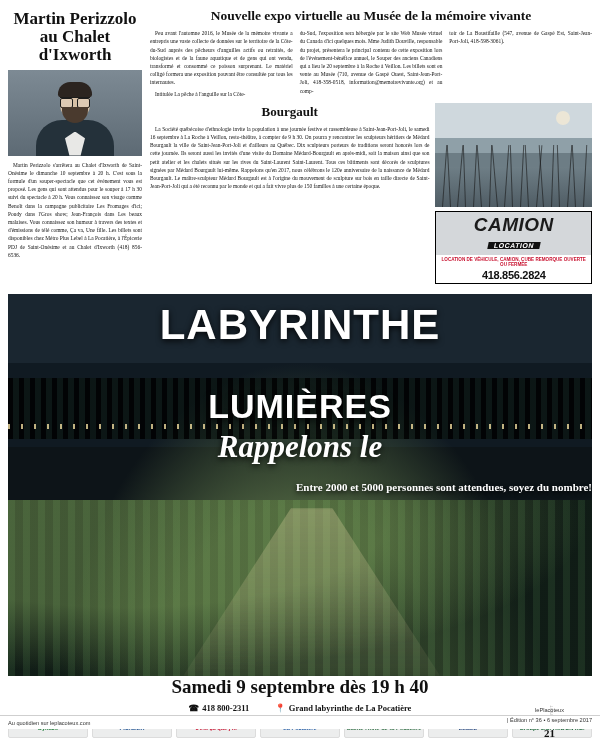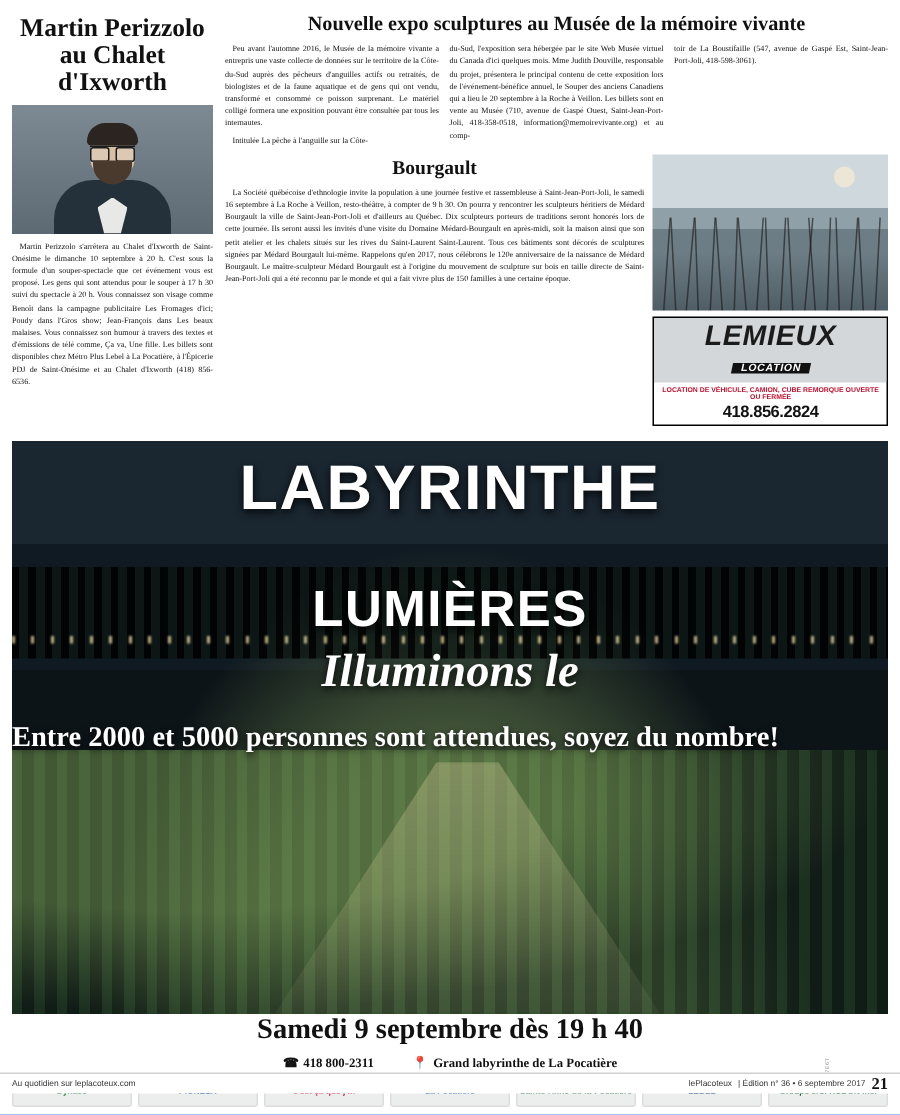--- a/index.html
+++ b/index.html
@@ -176,22 +176,22 @@
     display:inline-block;width:52px;height:50px;position:relative;
     vertical-align:-6px;margin:0 -2px;
   }
   .heart:before,.heart:after{
     content:"";position:absolute;top:6px;width:26px;height:40px;
     background:#d92121;border-radius:26px 26px 0 0;
   }
   .heart:before{left:26px;transform:rotate(45deg);transform-origin:0 100%;}
   .heart:after{left:26px;transform:rotate(-45deg);transform-origin:0 100%;}
   .p-banner{
-    position:relative;text-align:left;font-family:"Liberation Serif", serif;
-    font-weight:bold;font-size:19px;margin-top:16px;
+    position:relative;text-align:right;font-family:"Liberation Serif", serif;
+    font-weight:bold;font-size:11px;margin-top:16px;
     text-shadow:0 2px 5px rgba(0,0,0,.9);
   }
 
   
   .info{
     position:absolute;left:8px;right:8px;top:676px;text-align:center;
   }
   .i-date{font-weight:bold;font-size:19px;font-family:"Liberation Serif", serif;}
   .i-addr{font-weight:bold;font-size:10px;margin-top:5px;}
   .i-row{
@@ -220,21 +220,21 @@
   .sp.hud{color:#0f5e2e;}
 
   
   .footer{
     position:absolute;left:0;right:0;bottom:0;height:14px;background:#fff;
     border-top:1px solid #cfcfcf;
     display:flex;align-items:center;justify-content:space-between;
     padding:0 8px;box-sizing:border-box;
     font-size:5.6px;font-family:"Liberation Sans", sans-serif;color:#333;
   }
-  .footer .right{display:flex;align-items:center;gap:4px;}
+  .footer .right{display:flex;align-items:center;gap:4px;flex-direction:column;}
   .footer .pg{font-size:11px;font-weight:bold;color:#111;font-family:"Liberation Serif",serif;}
   .vcode{
     position:absolute;right:46px;bottom:24px;font-size:3.6px;color:#999;
     transform:rotate(-90deg);transform-origin:right bottom;
     font-family:"Liberation Sans", sans-serif;letter-spacing:.4px;
   }
 </style>
 </head>
 <body>
 
@@ -252,21 +252,21 @@
         <div class="glasses"></div>
         <div class="beard"></div>
       </div>
       <div class="body-text">
         <p>Martin Perizzolo s'arrêtera au Chalet d'Ixworth de Saint-Onésime le dimanche 10 septembre à 20 h. C'est sous la formule d'un souper-spectacle que cet événement vous est proposé. Les gens qui sont attendus pour le souper à 17 h 30 suivi du spectacle à 20 h. Vous connaissez son visage comme Benoît dans la campagne publicitaire Les Fromages d'ici; Poudy dans l'Gros show; Jean-François dans Les beaux malaises. Vous connaissez son humour à travers des textes et d'émissions de télé comme, Ça va, Une fille. Les billets sont disponibles chez Métro Plus Lebel à La Pocatière, à l'Épicerie PDJ de Saint-Onésime et au Chalet d'Ixworth (418) 856-6536.</p>
       </div>
     </div>
 
     <div class="col-right">
 
-      <div class="hl-big">Nouvelle expo sculptures au Musée de la mémoire vivante</div>
+      <div class="hl-big">Nouvelle expo virtuelle au Musée de la mémoire vivante</div>
 
       <div class="cols3">
         <div class="body-text">
           <p>Peu avant l'automne 2016, le Musée de la mémoire vivante a entrepris une vaste collecte de données sur le territoire de la Côte-du-Sud auprès des pêcheurs d'anguilles actifs ou retraités, de biologistes et de la faune aquatique et de gens qui ont vendu, transformé et consommé ce poisson surprenant. Le matériel colligé formera une exposition pouvant être consultée par tous les internautes.</p>
           <p>Intitulée La pêche à l'anguille sur la Côte-</p>
         </div>
         <div class="body-text">
           <p class="noind">du-Sud, l'exposition sera hébergée par le site Web Musée virtuel du Canada d'ici quelques mois. Mme Judith Douville, responsable du projet, présentera le principal contenu de cette exposition lors de l'événement-bénéfice annuel, le Souper des anciens Canadiens qui a lieu le 20 septembre à la Roche à Veillon. Les billets sont en vente au Musée (710, avenue de Gaspé Ouest, Saint-Jean-Port-Joli, 418-358-0518, information@memoirevivante.org) et au comp-</p>
         </div>
         <div>
@@ -305,42 +305,42 @@
               <i style="left:74%;transform:rotate(2deg)"></i>
                 <i style="left:79%;transform:rotate(-2deg)"></i>
               <i style="left:84%;transform:rotate(4deg)"></i>
                 <i style="left:89%;transform:rotate(-3deg)"></i>
               <i style="left:94%;transform:rotate(3deg)"></i>
             </div>
           </div>
 
           <div class="ad-lemieux">
             <div class="banner">
-              <div class="lem">LEMIEUX</div>
+              <div class="lem">CAMION</div>
               <div class="loc">LOCATION</div>
             </div>
             <div class="sub">LOCATION DE VÉHICULE, CAMION, CUBE REMORQUE OUVERTE OU FERMÉE</div>
             <div class="phone">418.856.2824</div>
           </div>
         </div>
       </div>
 
     </div>
   </div>
 
   <div class="poster">
     <div class="bg"></div>
     <div class="treeline"></div>
     <div class="lightsrow"></div>
     <div class="ground"></div>
     <div class="path"></div>
 
     <div class="p-title p-lab">LABYRINTHE</div>
     <div class="p-title p-lum">LUMIÈRES</div>
-    <div class="p-illum">Illuminons le</div>
+    <div class="p-illum">Rappelons le</div>
     <div class="p-banner">Entre 2000 et 5000 personnes sont attendues, soyez du nombre!</div>
   </div>
 
   <div class="info">
     <div class="i-date">Samedi 9 septembre dès 19 h 40</div>
     <div class="i-row">
       <div>
         <span class="ic">☎</span><span>418 800-2311</span>
       </div>
       <div>

